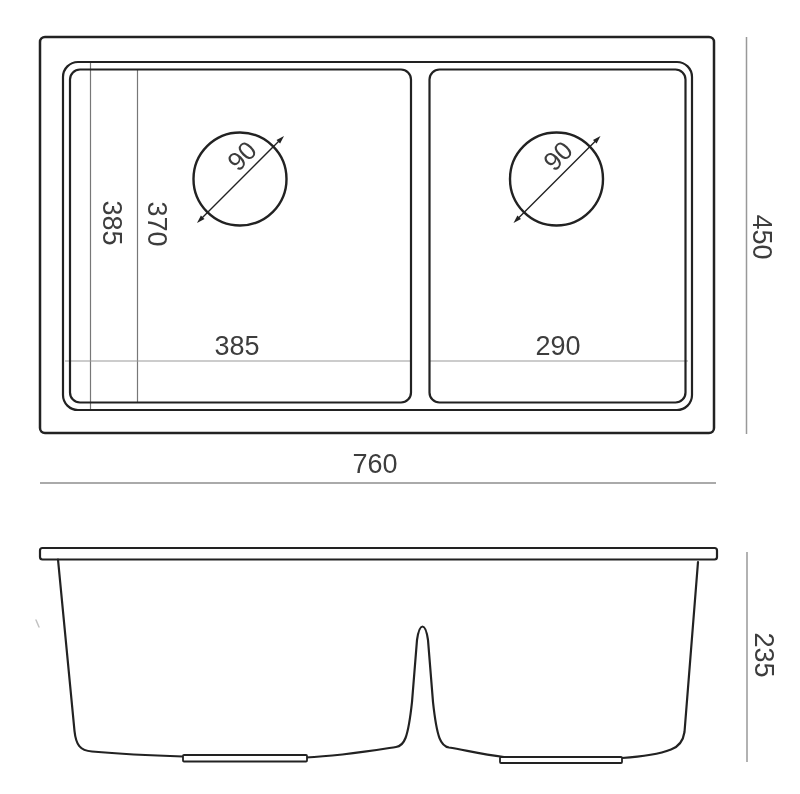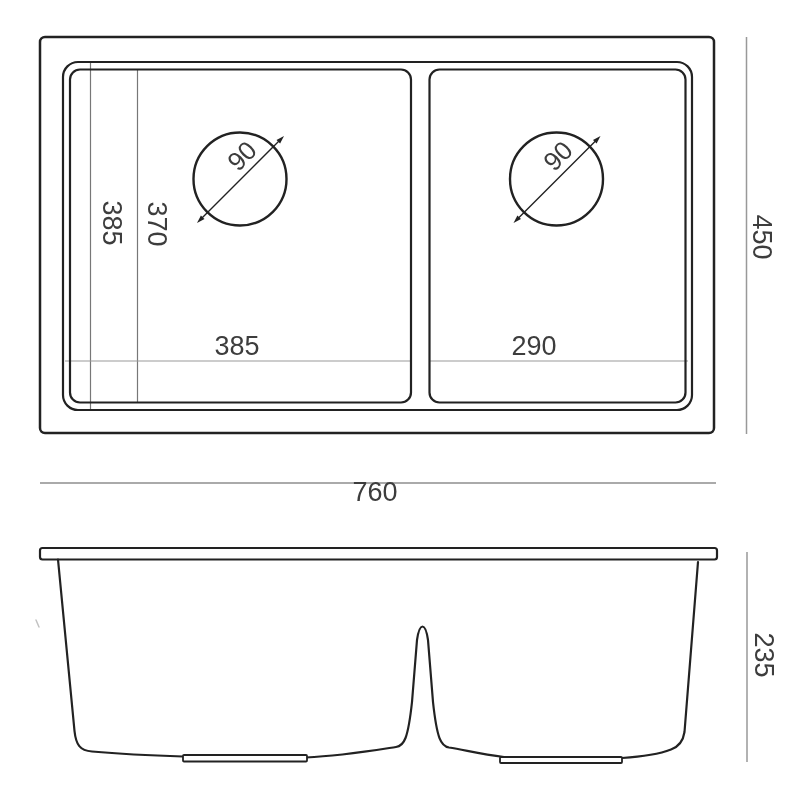--- a/index.html
+++ b/index.html
@@ -101,20 +101,20 @@
   <div class="dim rot90" style="left:72px;  top:209px;">385</div>
 
   <div class="dim rot90" style="left:117px; top:210px;">370</div>
 
   <div class="dim small rot-45" style="left:202px; top:142px;">90</div>
 
   <div class="dim small rot-45" style="left:518px; top:142px;">90</div>
 
   <div class="dim" style="left:197px; top:332px;">385</div>
 
-  <div class="dim" style="left:494px; top:332px;">290</div>
+  <div class="dim" style="left:518px; top:332px;">290</div>
 
-  <div class="dim" style="left:335px; top:450px;margin-top:28px;">760</div>
+  <div class="dim" style="left:335px; top:450px;">760</div>
 
   <div class="dim rot90" style="left:722px; top:223px;">450</div>
 
   <div class="dim rot90" style="left:724px; top:641px;">235</div>
 </div>
 
 </body></html>

